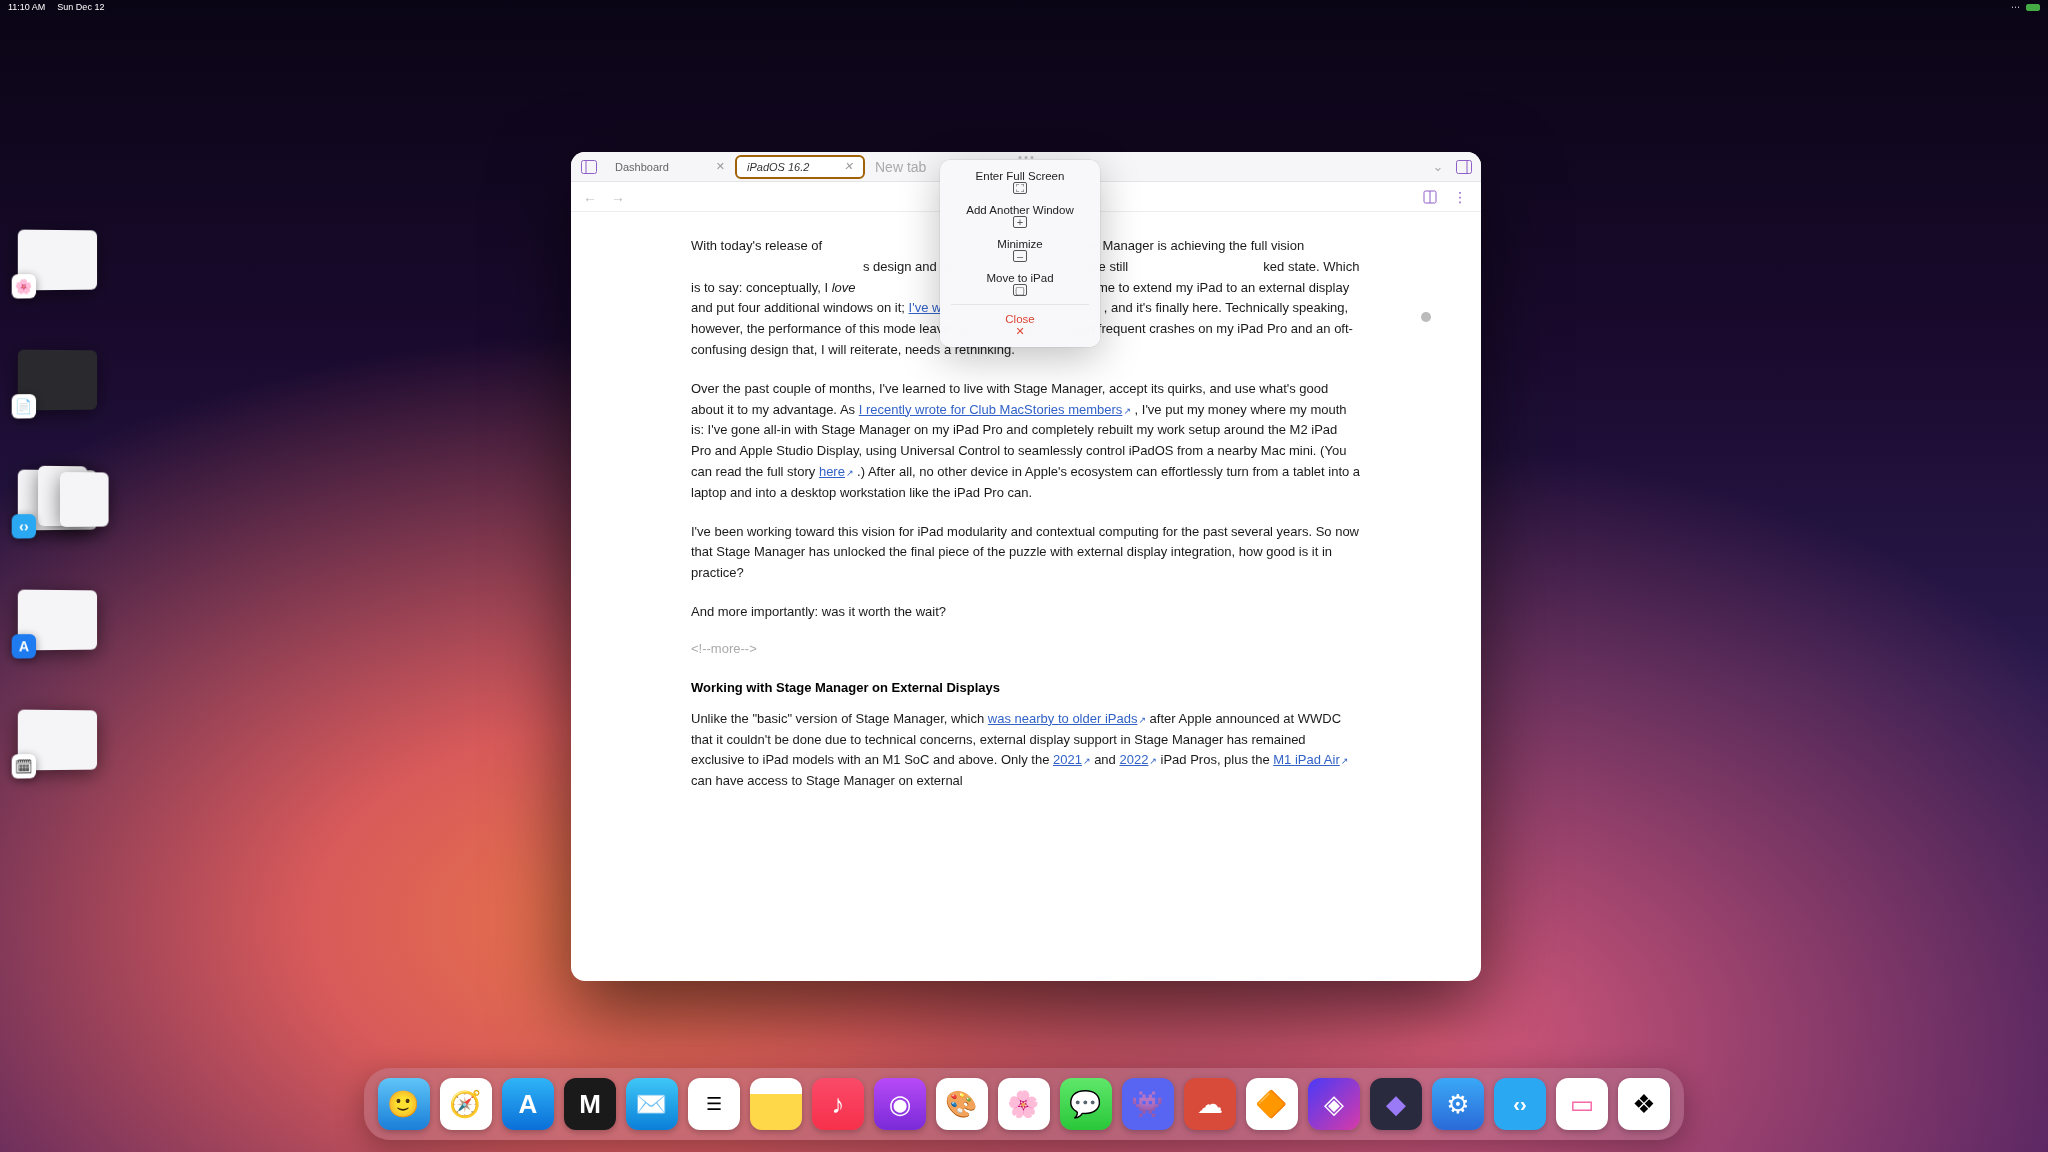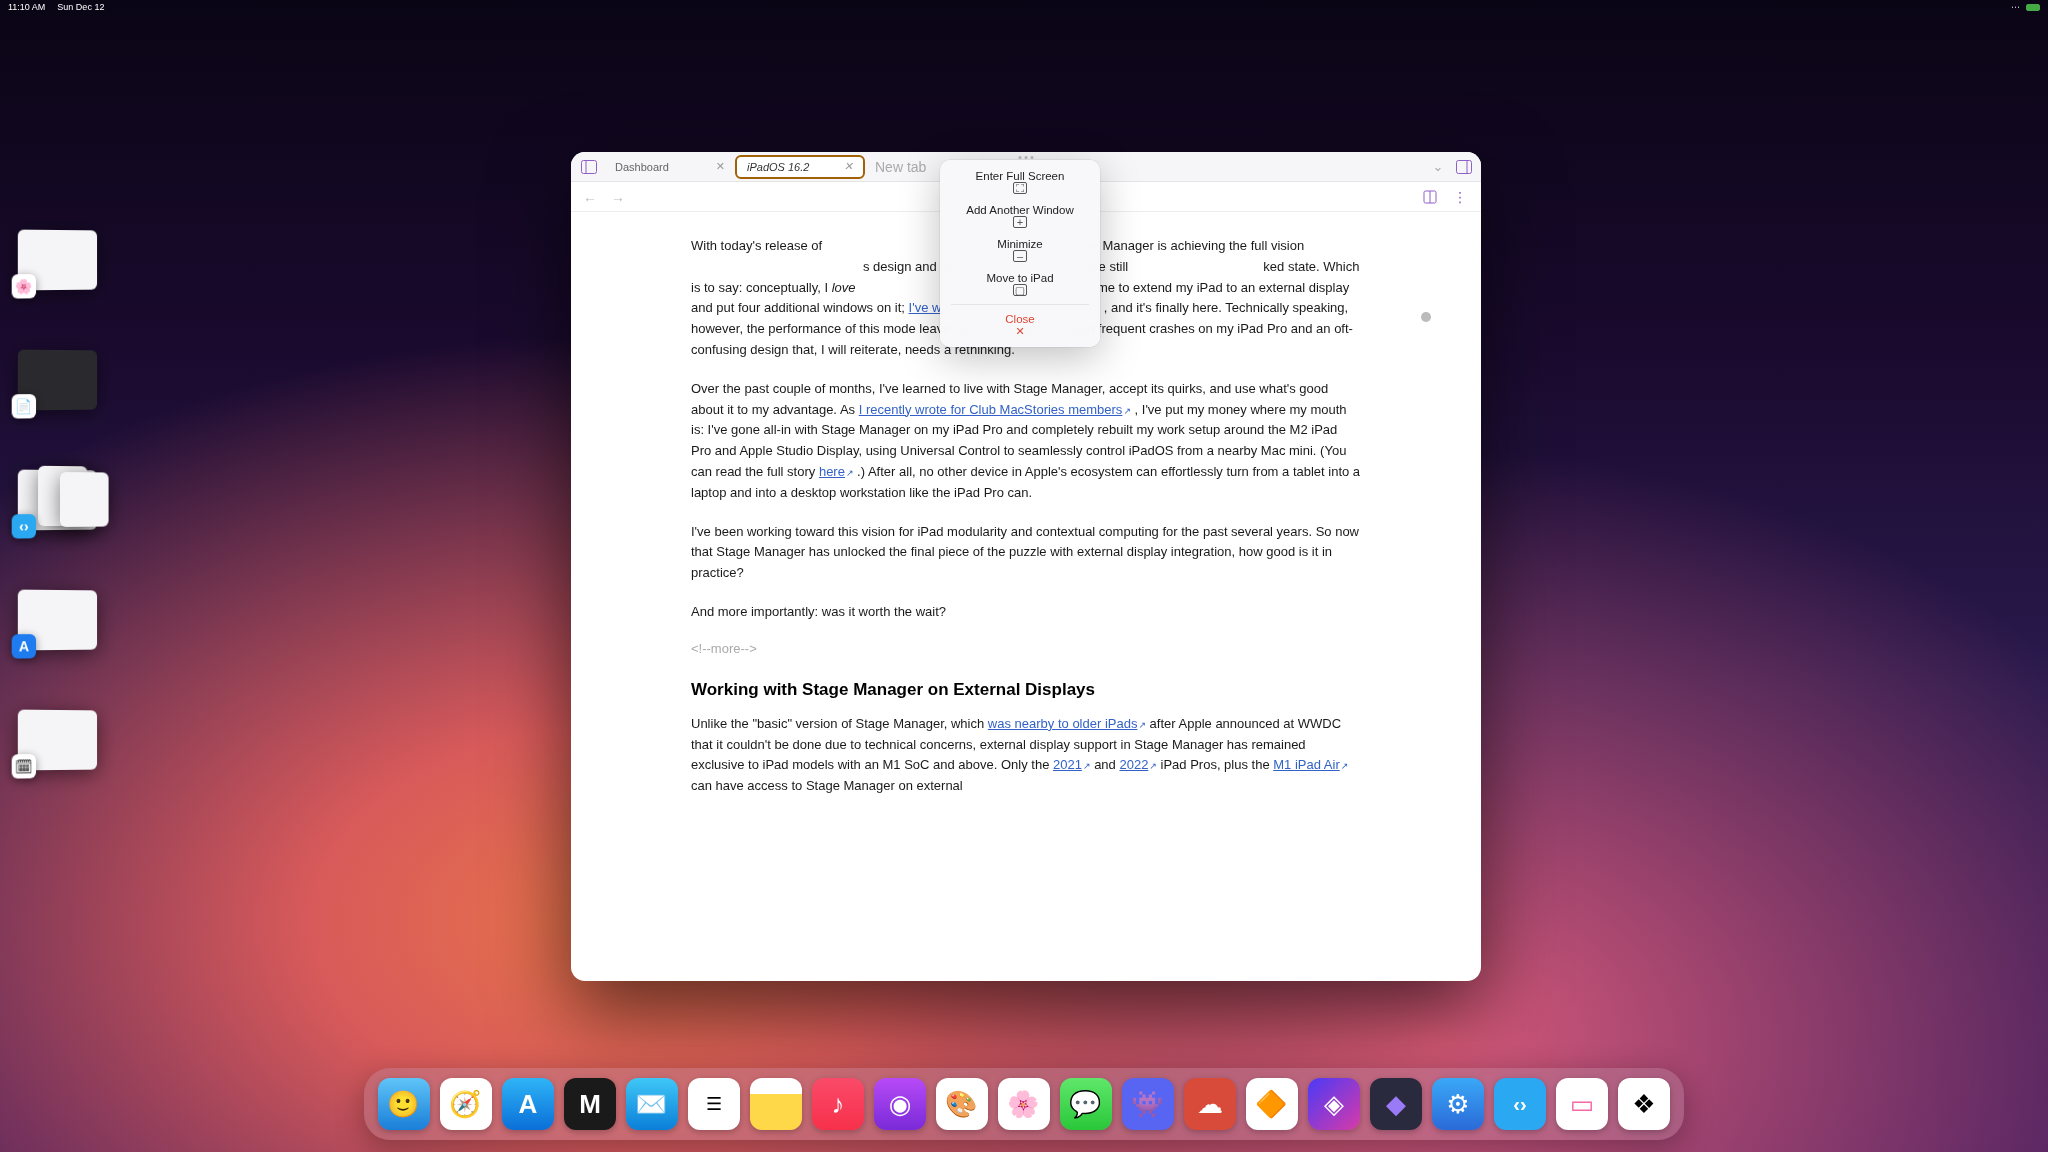--- a/index.html
+++ b/index.html
@@ -190,21 +190,21 @@
   color: #3262c7;
   text-decoration: underline;
 }
 .content .ext-icon {
   font-size: 9px;
   color: #3262c7;
   margin-left: 1px;
 }
 .content em { font-style: italic; text-align: center; }
 .content .heading {
-  font-size: 17px;
+  font-size: 13px;
   font-weight: 700;
   margin: 24px 0 14px 0;
   color: #000;
 }
 .content .comment {
   color: #aaa;
   font-size: 13px;
   margin-bottom: 18px;
 }
 .scroll-indicator {

